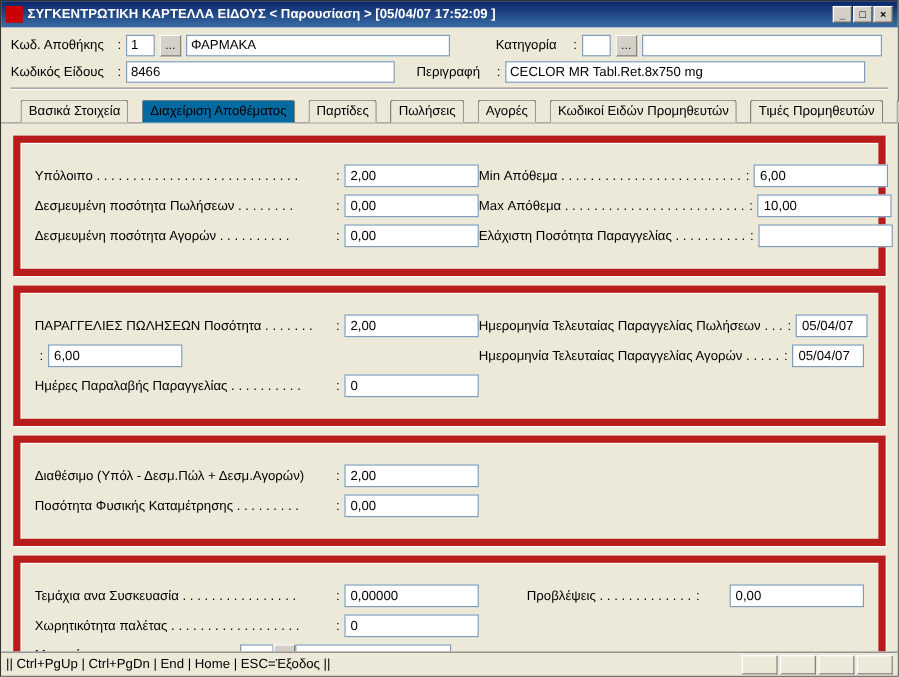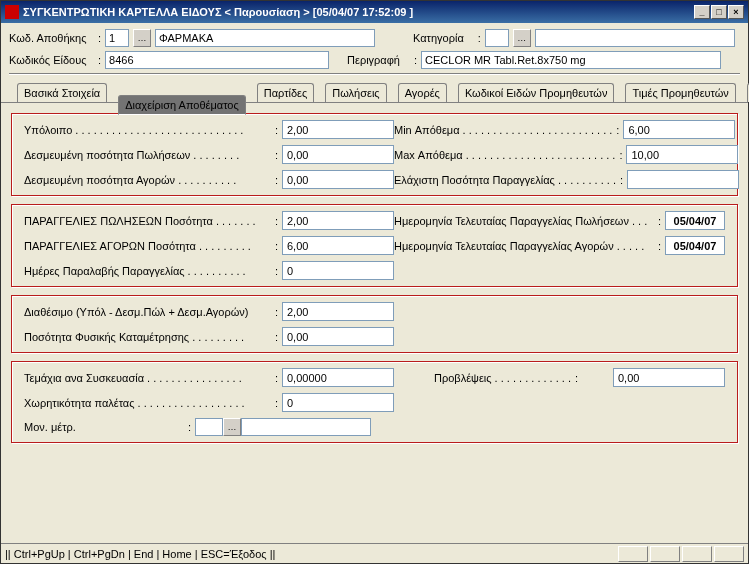--- a/index.html
+++ b/index.html
@@ -88,24 +88,24 @@
   padding:3px 6px;
   font-size:11px;
   white-space:nowrap;
   cursor:pointer;
   margin-right:-1px;
   border-top-left-radius:3px;
   border-top-right-radius:3px;
   margin-left:12px;
 }
 .tab.active {
-  background:#737373;
+  background:#0369a1;
   border-bottom:1px solid #fff;
   position:relative;
-  top:13px;
+  top:1px;
 }
 .tab-scroll {
   display:flex;
   margin-left:auto;
 }
 .tab-arrow {
   width:16px; height:16px;
   border:1px solid #808080;
   border-top-color:#fff; border-left-color:#fff;
   background:#d4d0c8;
@@ -113,23 +113,23 @@
   display:flex;align-items:center;justify-content:center;
   cursor:pointer;
 }
 .content {
   flex:1;
   padding:10px;
   background:#ece9d8;
   overflow:hidden;
 }
 .group {
-  border:1px solid #b91c1c;
+  border:6px solid #b91c1c;
   box-shadow: inset 1px 1px 0 #fff, 1px 1px 0 #fff;
-  padding:6px 12px;
+  padding:18px 12px;
   margin-bottom:8px;
 }
 .frow { display:flex; align-items:center; margin-bottom:6px;}
 .frow:last-child { margin-bottom:0;}
 .fcol-left { flex:0 0 370px; display:flex; align-items:center;}
 .fcol-right { flex:1; display:flex; align-items:center;}
 .flabel {
   flex:1;
   white-space:nowrap;
   overflow:hidden;
@@ -138,21 +138,21 @@
 .fcolon { margin:0 4px;}
 .finput {
   width:112px;
   text-align:left;
   background:#fff;
   border:1px solid #7f9db9;
   padding:2px 4px;
   font-size:11px;
   height:19px;
 }
-.finput.date { width:60px; text-align:center;font-weight:bold;}
+.finput.date { width:60px; }
 .statusbar {
   height:20px;
   border-top:1px solid #808080;
   background:#ece9d8;
   display:flex;
   align-items:center;
   padding:0 4px;
   font-size:11px;
 }
 .statusbar .stext { flex:1;}
@@ -265,21 +265,20 @@
           <input class="finput" value="2,00" style="">
         </div>
         <div class="fcol-right">
           <span class="flabel">Ημερομηνία Τελευταίας Παραγγελίας Πωλήσεων . . .</span>
             <span class="fcolon">:</span>
           <input class="finput date" value="05/04/07" style="">
         </div>
       </div>
       <div class="frow">
         <div class="fcol-left">
-          <span class="flabel">ΠΑΡΑΓΓΕΛΙΕΣ ΑΓΟΡΩΝ Ποσότητα . . . . . . . . .</span>
             <span class="fcolon">:</span>
           <input class="finput" value="6,00" style="">
         </div>
         <div class="fcol-right">
           <span class="flabel">Ημερομηνία Τελευταίας Παραγγελίας Αγορών . . . . .</span>
             <span class="fcolon">:</span>
           <input class="finput date" value="05/04/07" style="">
         </div>
       </div>
       <div class="frow">

